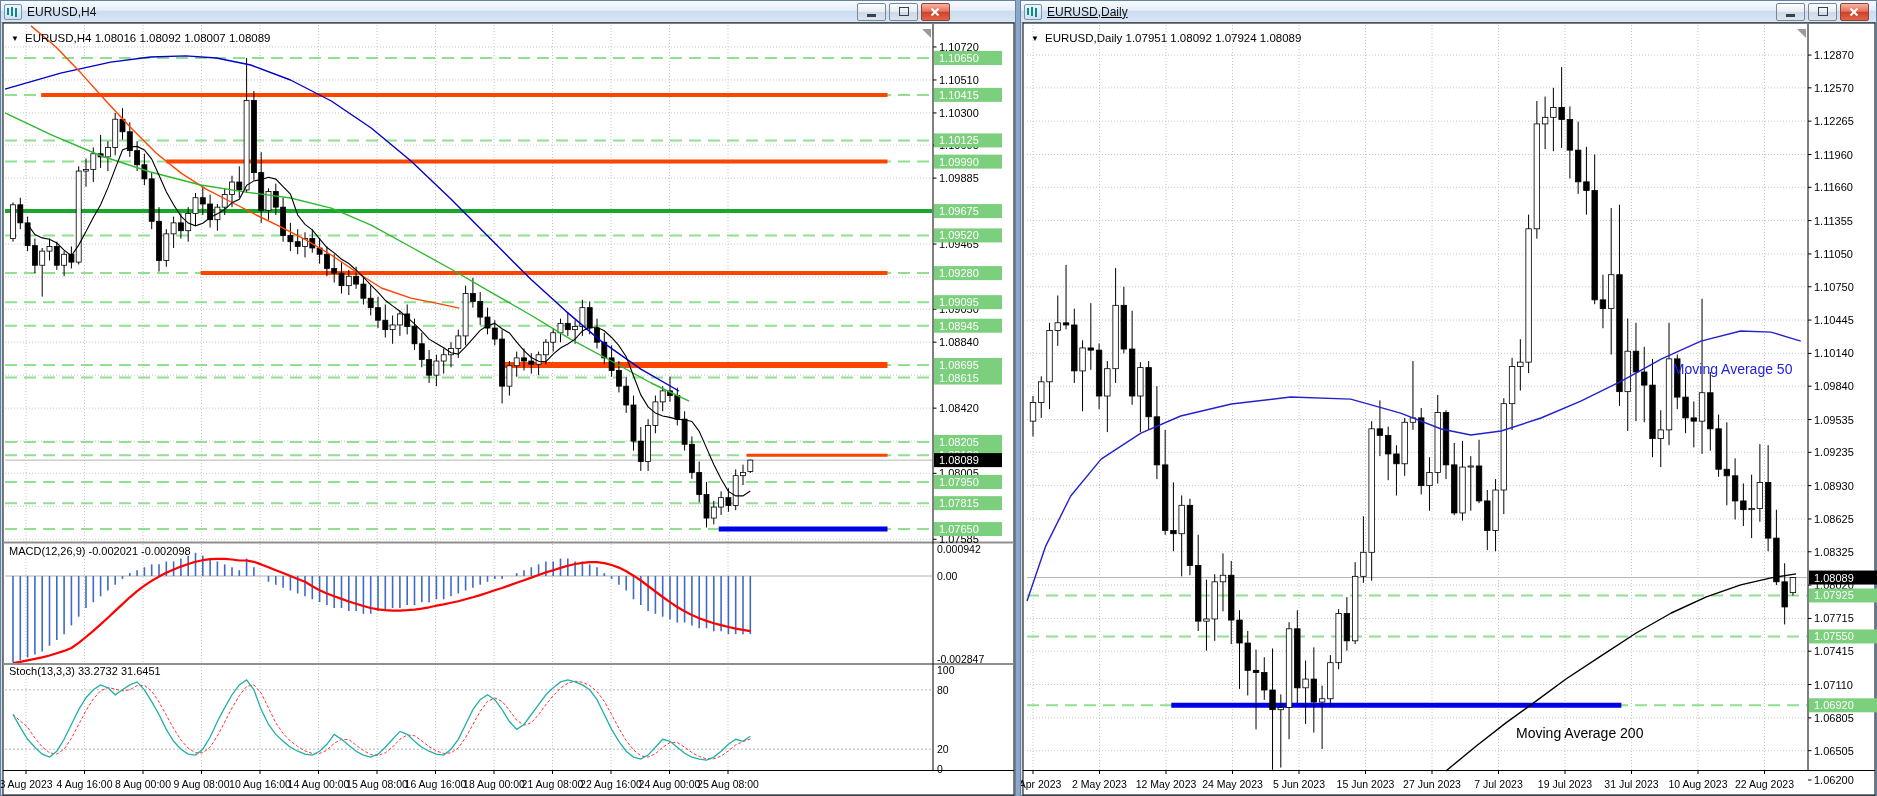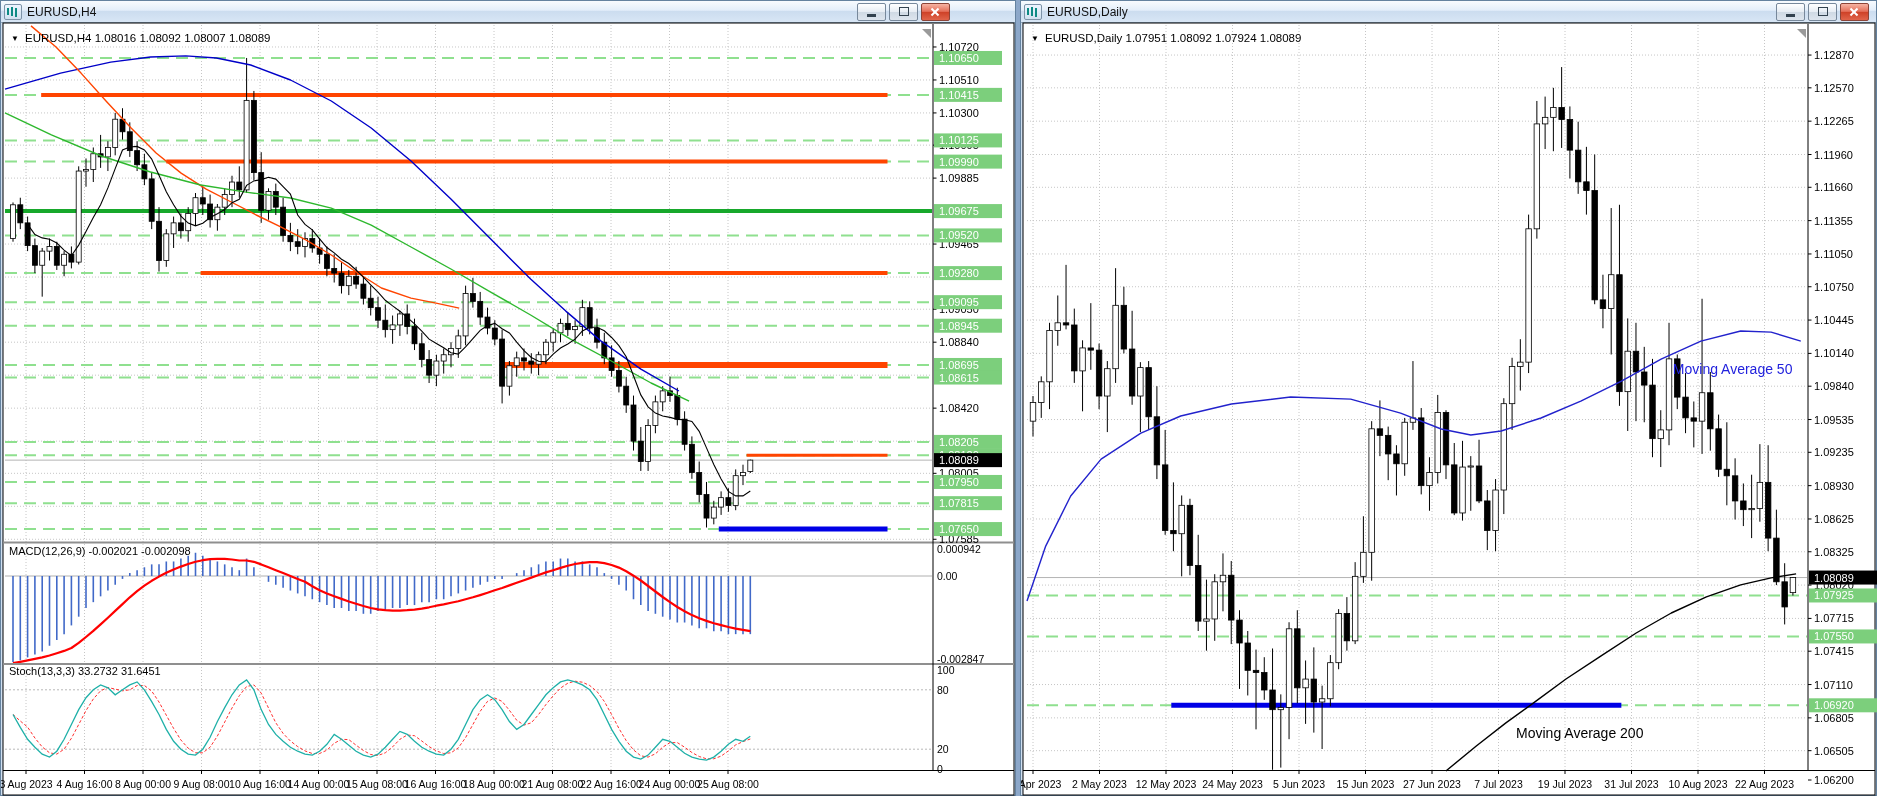--- a/index.html
+++ b/index.html
@@ -1,20 +1,20 @@
 <!DOCTYPE html>
 <html><head>
 <meta charset="utf-8">
 <style>
   html,body{margin:0;padding:0;background:#8ca7c9;width:1877px;height:796px;overflow:hidden;
     font-family:"Liberation Sans",sans-serif;}
   .mdi{position:relative;width:1877px;height:796px;}
   .win{position:absolute;top:0;height:796px;background:#cfdff0;border:1px solid #64829f;box-sizing:border-box;}
   #win-left{left:0;width:1016px;}
-  #win-right{left:1020px;width:857px;}
+  #win-right{left:1020px;width:857px;text-decoration:underline;}
   .titlebar{height:21px;display:flex;align-items:center;padding:0 3px;
     background:linear-gradient(#f8fbfe,#e3eefa 45%,#cbdcef 46%,#d8e6f5);
     border-bottom:1px solid #93aac0;font-size:12px;color:#111;}
   .titlebar .title{margin-left:5px;white-space:nowrap;}
   .tb-icon{width:16px;height:14px;display:inline-block;position:relative;
     background:linear-gradient(#eef6ff,#cfe0ef);border:1px solid #7d93a8;border-radius:2px;}
   .tb-icon::before{content:"";position:absolute;left:2px;top:3px;width:2px;height:7px;background:#0c8a84;}
   .tb-icon::after{content:"";position:absolute;left:6px;top:2px;width:2px;height:9px;background:#0c8a84;box-shadow:4px 1px 0 #0c8a84;}
   .tb-buttons{margin-left:auto;display:flex;gap:3px;margin-right:62px;}
   #win-right .tb-buttons{margin-right:4px;}

